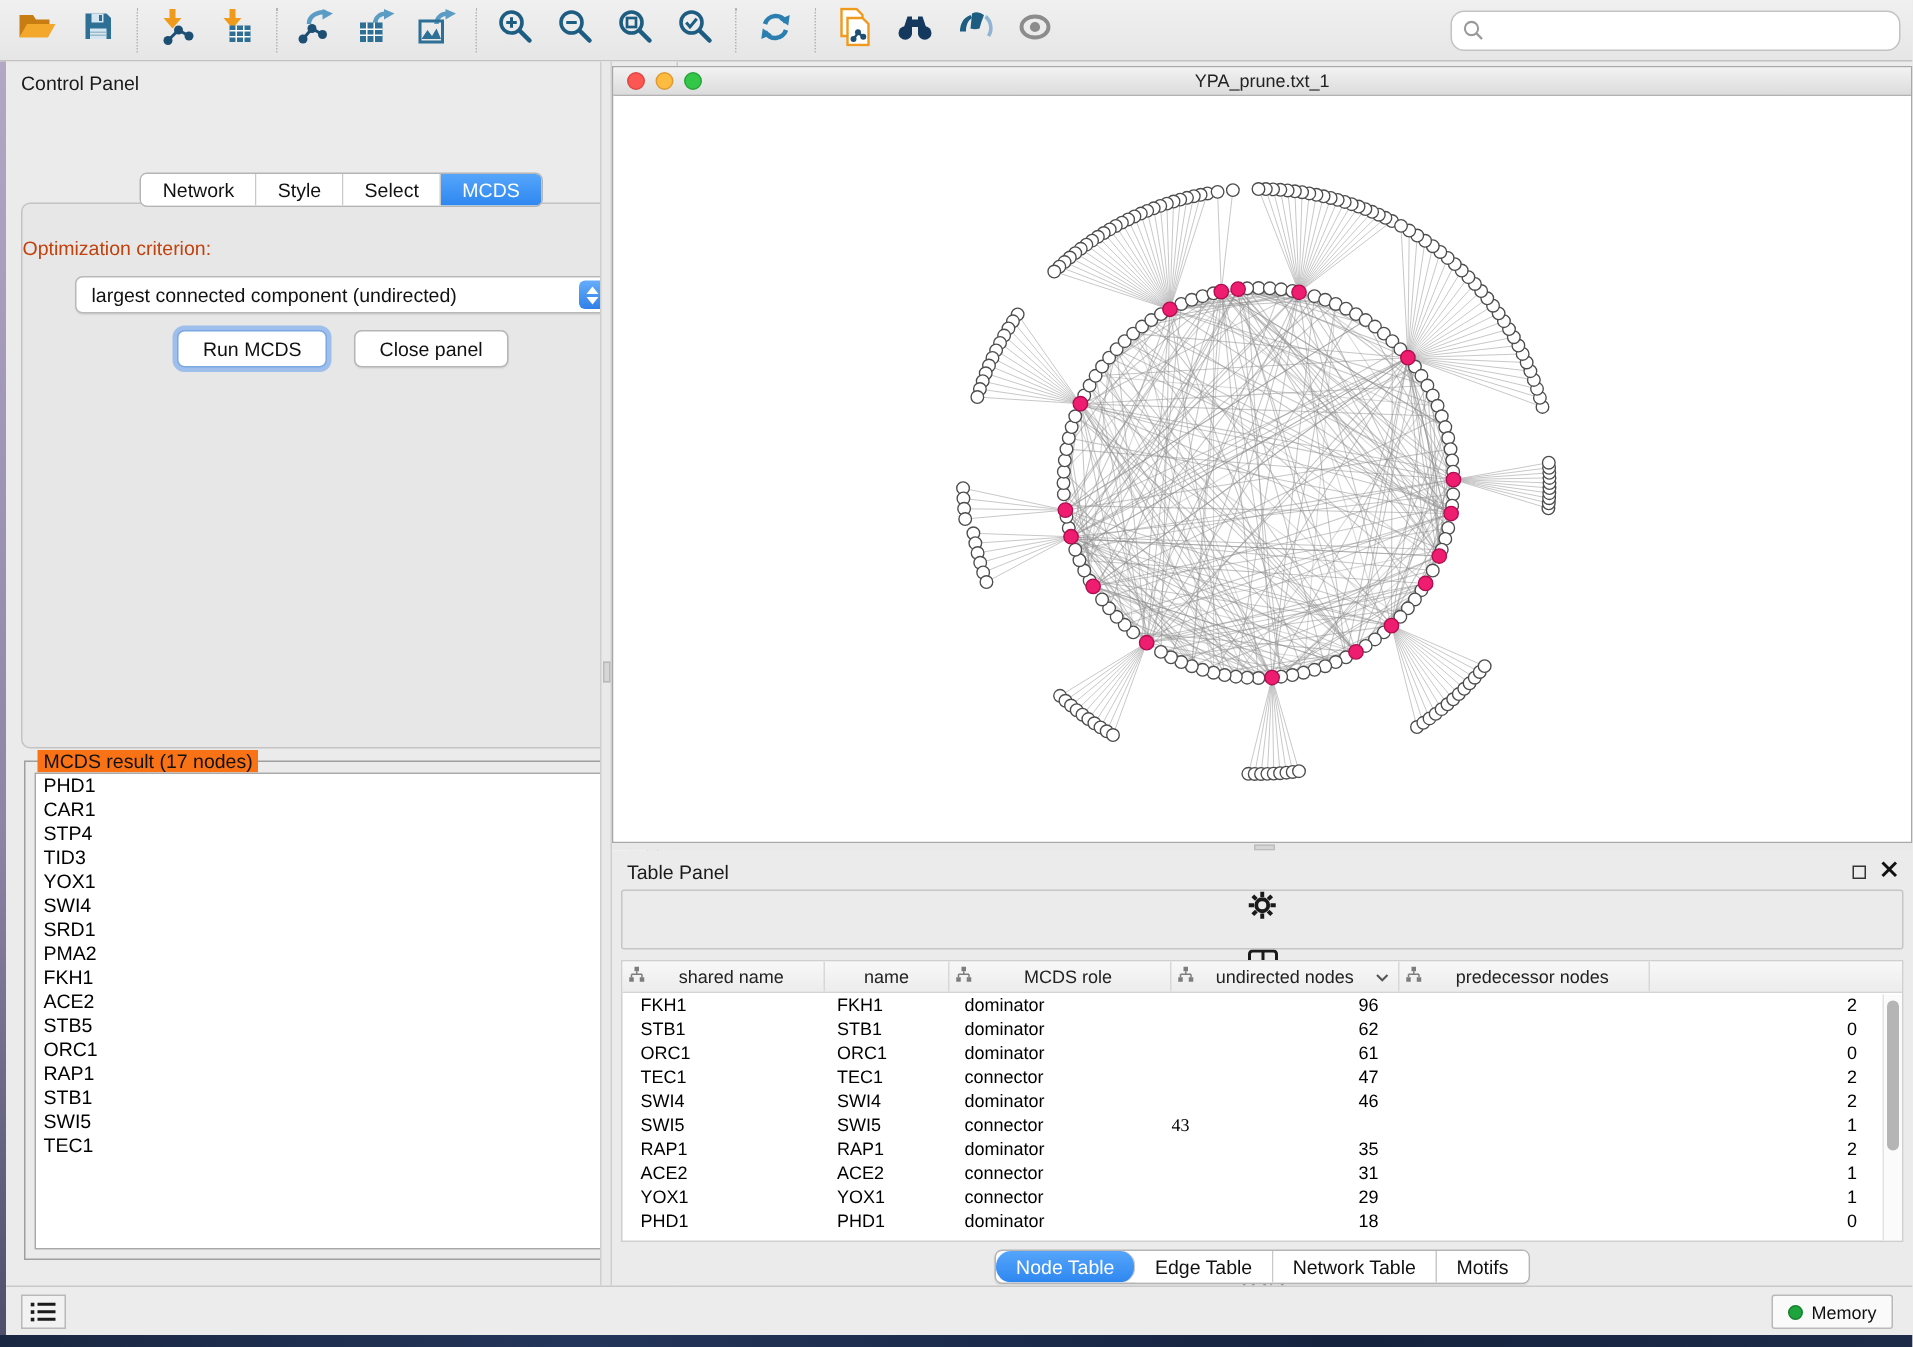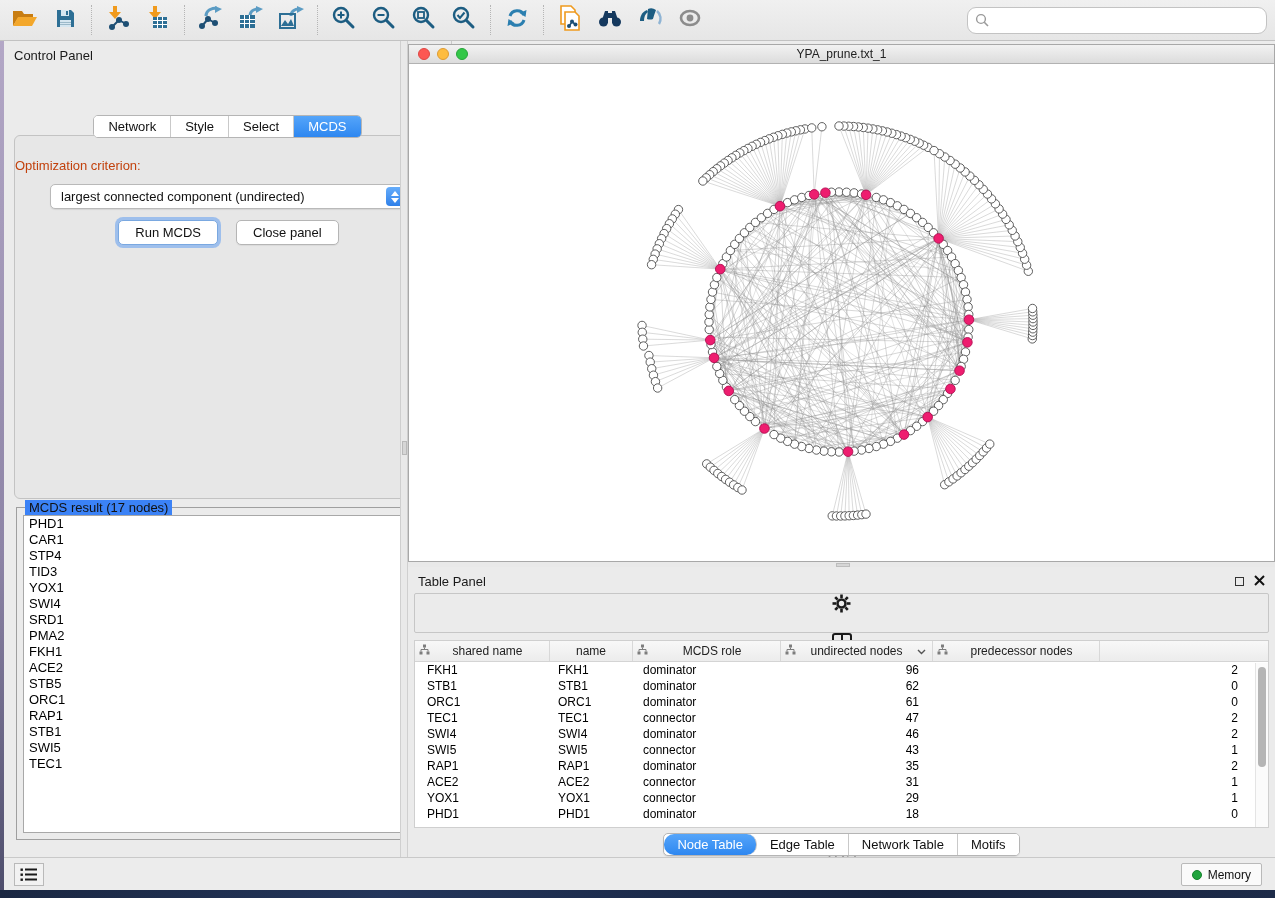--- a/index.html
+++ b/index.html
@@ -33,21 +33,21 @@
   .cp-box { position:absolute; left:10px; right:8px; top:94px; height:364px; background:#e7e7e7; border:1px solid #c3c3c3; border-radius:6px; }
   .opt-label { text-align:left; margin-top:22px; font-size:13px; color:#c2410c; }
   .dropdown { position:absolute; left:35px; right:35px; top:48px; height:25px; background:#fff; border:1px solid #b9b9b9; border-radius:5px; display:flex; align-items:center; padding-left:10px; font-size:13px; color:#111; box-shadow:0 1px 1px rgba(0,0,0,.08); }
   .dd-stepper { position:absolute; right:2px; top:2px; bottom:2px; width:18px; border-radius:4px; background:linear-gradient(180deg,#66adfb,#2f80e9); display:flex; flex-direction:column; align-items:center; justify-content:center; gap:2px; }
   .dd-stepper .tri-up { width:0;height:0;border-left:4px solid transparent;border-right:4px solid transparent;border-bottom:5px solid #fff; }
   .dd-stepper .tri-dn { width:0;height:0;border-left:4px solid transparent;border-right:4px solid transparent;border-top:5px solid #fff; }
   .btn-row { position:absolute; left:0; right:0; top:84px; display:flex; justify-content:center; gap:18px; }
   .mac-btn { height:25px; padding:0 16px; background:#fff; border:1px solid #b5b5b5; border-radius:5px; font-size:13px; color:#111; display:flex; align-items:center; box-shadow:0 1px 1px rgba(0,0,0,.06); }
   .mac-btn.focused { box-shadow:0 0 0 3px rgba(110,165,240,.6); border-color:#7aa8e0; }
   .mcds-fieldset { position:absolute; left:12px; right:12px; top:466px; bottom:17px; border:1px solid #9f9f9f; }
-  .mcds-legend { position:absolute; top:-8px; left:8px; background:#3b82f6; padding:0 4px; font-size:13px; color:#111; }
+  .mcds-legend { position:absolute; top:-8px; left:8px; background:#f97316; padding:0 4px; font-size:13px; color:#111; }
   .mcds-listbox { position:absolute; inset:7px 6px 6px 6px; background:#fff; border:1px solid #a8a8a8; overflow:hidden; }
   .mcds-item { font-size:13px; line-height:16px; padding-left:5px; color:#000; }
   .mcds-scroll { position:absolute; right:0; top:0; bottom:0; width:11px; background:#fafafa; border-left:1px solid #e3e3e3; }
 
   
   .vsplit { position:absolute; left:400px; top:41px; width:8px; bottom:41px; background:#e9e9e9; border-left:1px solid #cfcfcf; border-right:1px solid #cfcfcf; }
   .vsplit-handle { position:absolute; left:1px; top:400px; width:5px; height:14px; background:#d6d6d6; border:1px solid #b9b9b9; }
   .hsplit { position:absolute; left:408px; right:0; top:562px; height:5px; background:#e9e9e9; }
   .hsplit-handle { position:absolute; left:428px; top:0.5px; width:14px; height:4px; background:#d6d6d6; border:1px solid #bdbdbd; }
 
@@ -1172,21 +1172,21 @@
             <div class="gt-cell" style="width: 135px; text-align: left; padding-left: 12px;">SWI4</div>
             <div class="gt-cell" style="width: 83px; text-align: left; padding-left: 8px;">SWI4</div>
             <div class="gt-cell" style="width: 148px; text-align: left; padding-left: 10px;">dominator</div>
             <div class="gt-cell" style="width: 152px; text-align: right; padding-right: 14px;">46</div>
             <div class="gt-cell" style="width: 317px; text-align: right; padding-right: 12px;">2</div>
           </div>
           <div class="gt-row">
             <div class="gt-cell" style="width: 135px; text-align: left; padding-left: 12px;">SWI5</div>
             <div class="gt-cell" style="width: 83px; text-align: left; padding-left: 8px;">SWI5</div>
             <div class="gt-cell" style="width: 148px; text-align: left; padding-left: 10px;">connector</div>
-            <div class="gt-cell" style="width: 152px; text-align: right; padding-right: 14px;">43</div>
+            <div class="gt-cell" style="width: 152px; text-align: left; padding-right: 14px; font-family: Liberation Serif, serif;">43</div>
             <div class="gt-cell" style="width: 317px; text-align: right; padding-right: 12px;">1</div>
           </div>
           <div class="gt-row">
             <div class="gt-cell" style="width: 135px; text-align: left; padding-left: 12px;">RAP1</div>
             <div class="gt-cell" style="width: 83px; text-align: left; padding-left: 8px;">RAP1</div>
             <div class="gt-cell" style="width: 148px; text-align: left; padding-left: 10px;">dominator</div>
             <div class="gt-cell" style="width: 152px; text-align: right; padding-right: 14px;">35</div>
             <div class="gt-cell" style="width: 317px; text-align: right; padding-right: 12px;">2</div>
           </div>
           <div class="gt-row">

